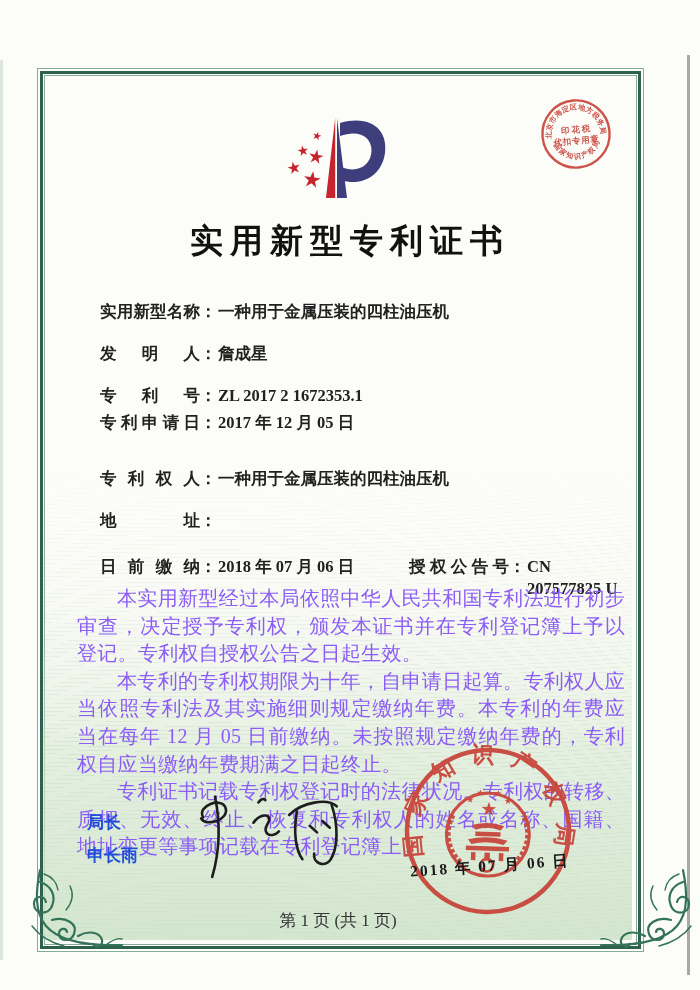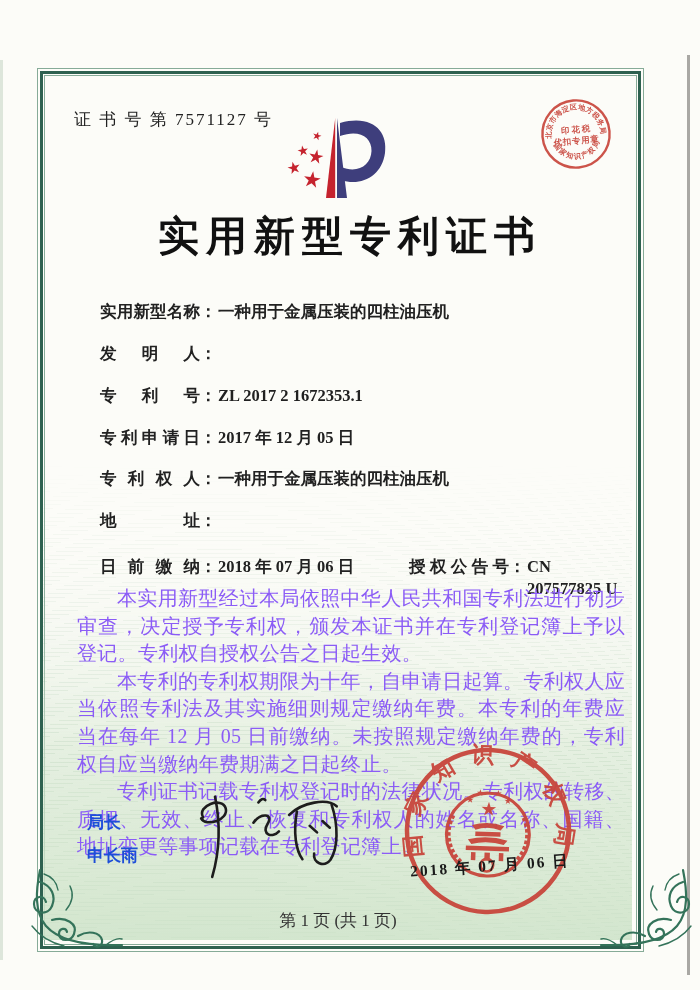--- a/index.html
+++ b/index.html
@@ -19,29 +19,29 @@
   .waves{position:absolute;left:43px;top:74px;width:589px;height:866px;pointer-events:none;
     background:
       linear-gradient(180deg, rgba(231,241,228,0) 52%, rgba(219,234,214,.55) 72%, rgba(206,227,201,.9) 100%),
       repeating-radial-gradient(1600px 900px at 30% -160%,
         rgba(110,160,122,.28) 0 1.2px, rgba(255,255,255,0) 1.2px 7.5px);
     -webkit-mask-image:linear-gradient(180deg, transparent 45%, rgba(0,0,0,.4) 62%, #000 78%);
             mask-image:linear-gradient(180deg, transparent 45%, rgba(0,0,0,.4) 62%, #000 78%);}
   .cert-no{position:absolute;left:74px;top:108px;font-size:17px;letter-spacing:2px;
            font-weight:500;color:#222;}
   .logo{position:absolute;left:283px;top:110px;}
-  .title{position:absolute;left:0;top:209px;width:700px;text-align:center;
-         font-size:41px;font-weight:700;letter-spacing:7px;color:#111;}
+  .title{position:absolute;left:0;top:219px;width:700px;text-align:center;
+         font-size:33px;font-weight:700;letter-spacing:7px;color:#111;}
   
   .frow{position:absolute;left:76px;width:552px;display:flex;align-items:flex-start;
         font-size:16.5px;font-weight:600;color:#212121;line-height:22px;}
   .flabel{display:inline-block;width:100px;text-align:justify;text-align-last:justify;flex:0 0 100px;margin-left:24px;}
   .fcolon{flex:0 0 18px;}
   .fvalue{flex:1;}
-  .r1{top:301px}.r2{top:343px}.r3{top:385px}.r4{top:427px}.r5{top:468px}.r6{top:510px}
+  .r1{top:301px}.r2{top:343px}.r3{top:385px}.r4{top:412px}.r5{top:468px}.r6{top:510px}
   .rgrant{top:556px}
   .grant-right{position:absolute;left:309px;top:0;display:flex;}
   
   .bodytext{position:absolute;left:77px;top:585px;width:548px;font-size:20px;
             line-height:27.6px;text-align:justify;color:#8b5cf6;letter-spacing:.3px;}
   .bodytext p{margin:0;text-indent:2em;}
   
   .sig-block{position:absolute;left:87px;top:806px;font-size:17px;font-weight:600;
              line-height:33px;color:#1d4ed8;}
   .sig-svg{position:absolute;left:182px;top:786px;}
@@ -60,21 +60,20 @@
 <body>
 
 <div class="stage">
   <div class="paper">
 
     <div class="scan-edge-left"></div>
     <div class="scan-edge-right"></div>
     <div class="frame"></div>
     <div class="waves"></div>
 
-    <div class="cert-no">证 书 号 第 7571127 号</div>
 
     <svg class="logo" width="120" height="100" viewBox="0 0 120 100">
       <defs>
         <path id="st" d="M0,-10 L2.25,-3.09 L9.51,-3.09 L3.63,1.18 L5.88,8.09 L0,3.82 L-5.88,8.09 L-3.63,1.18 L-9.51,-3.09 L-2.25,-3.09 Z"></path>
       </defs>
       <g fill="#c5232e">
         <use href="#st" transform="translate(34,26) scale(0.45) rotate(15)"></use>
         <use href="#st" transform="translate(20,41) scale(0.55) rotate(-10)"></use>
         <use href="#st" transform="translate(33,47) scale(0.75) rotate(10)"></use>
         <use href="#st" transform="translate(11,58) scale(0.65) rotate(-14)"></use>
@@ -88,20 +87,21 @@
     <div class="title">实用新型专利证书</div>
 
     <div class="frow r1">
       <span class="flabel">实用新型名称</span>
       <span class="fcolon">：</span>
       <div class="fvalue">一种用于金属压装的四柱油压机</div>
     </div>
     <div class="frow r2">
       <span class="flabel">发明人</span>
       <span class="fcolon">：</span>
+      <div class="fvalue">詹成星</div>
     </div>
     <div class="frow r3">
       <span class="flabel">专利号</span>
       <span class="fcolon">：</span>
       <div class="fvalue">ZL 2017 2 1672353.1</div>
     </div>
     <div class="frow r4">
       <span class="flabel">专利申请日</span>
       <span class="fcolon">：</span>
       <div class="fvalue">2017 年 12 月 05 日</div>

